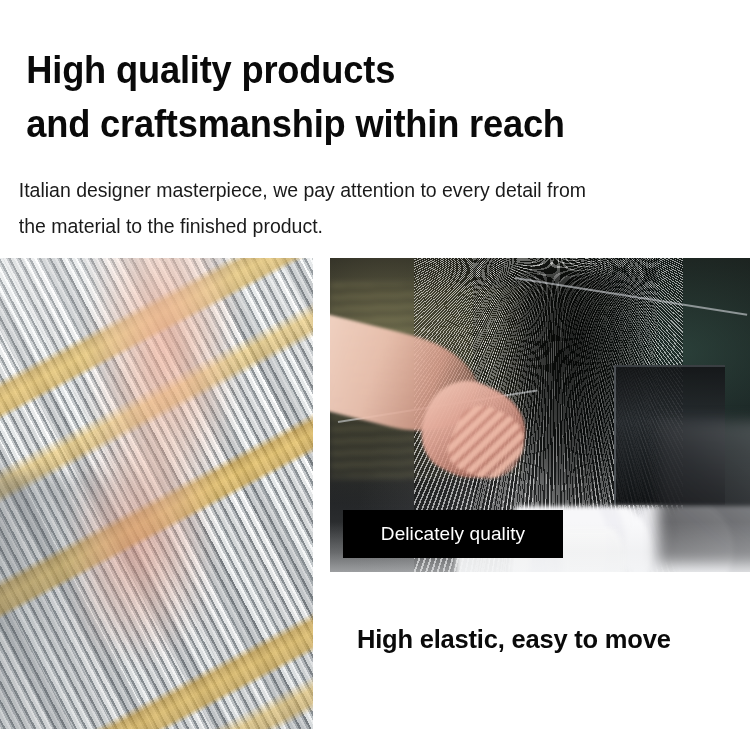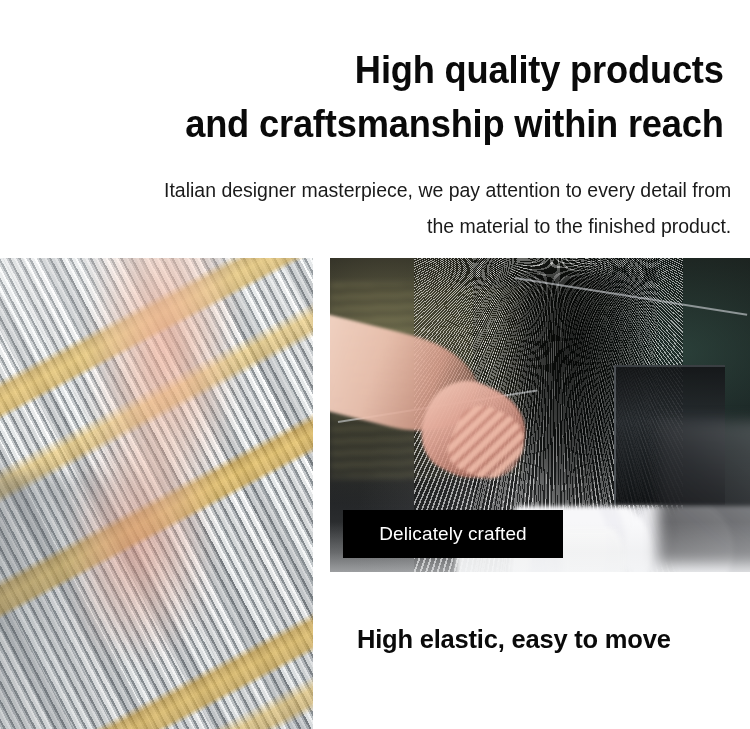--- a/index.html
+++ b/index.html
@@ -24,21 +24,21 @@
   }
 
   
   .header {
     position: absolute;
     left: 0;
     top: 0;
     width: 750px;
     height: 258px;
     background: #ffffff;
-    text-align: right;
+    text-align: left;
   }
 
   .headline {
     margin: 0;
     color: #0a0a0a;
     font-family: "Liberation Sans Narrow", "Liberation Sans", sans-serif;
     font-weight: 700;
     font-size: 39px;
     line-height: 52px;
     letter-spacing: -0.2px;
@@ -503,21 +503,21 @@
       <div class="mill-rod-2"></div>
       <div class="mill-arm"></div>
       <div class="mill-hand"></div>
       <div class="mill-fingers"></div>
       <div class="mill-bobbins"></div>
       <div class="mill-bobbins-2"></div>
       <div class="mill-blur-right"></div>
       <div class="mill-bottom-fade"></div>
 
       <div class="caption-bar">
-        <span class="caption-text">Delicately crafted</span>
+        <span class="caption-text">Delicately quality</span>
       </div>
     </div>
 
     <div class="filler"></div>
   </div>
 
   <p class="tagline">High elastic, easy to move</p>
 
 </div>
 

